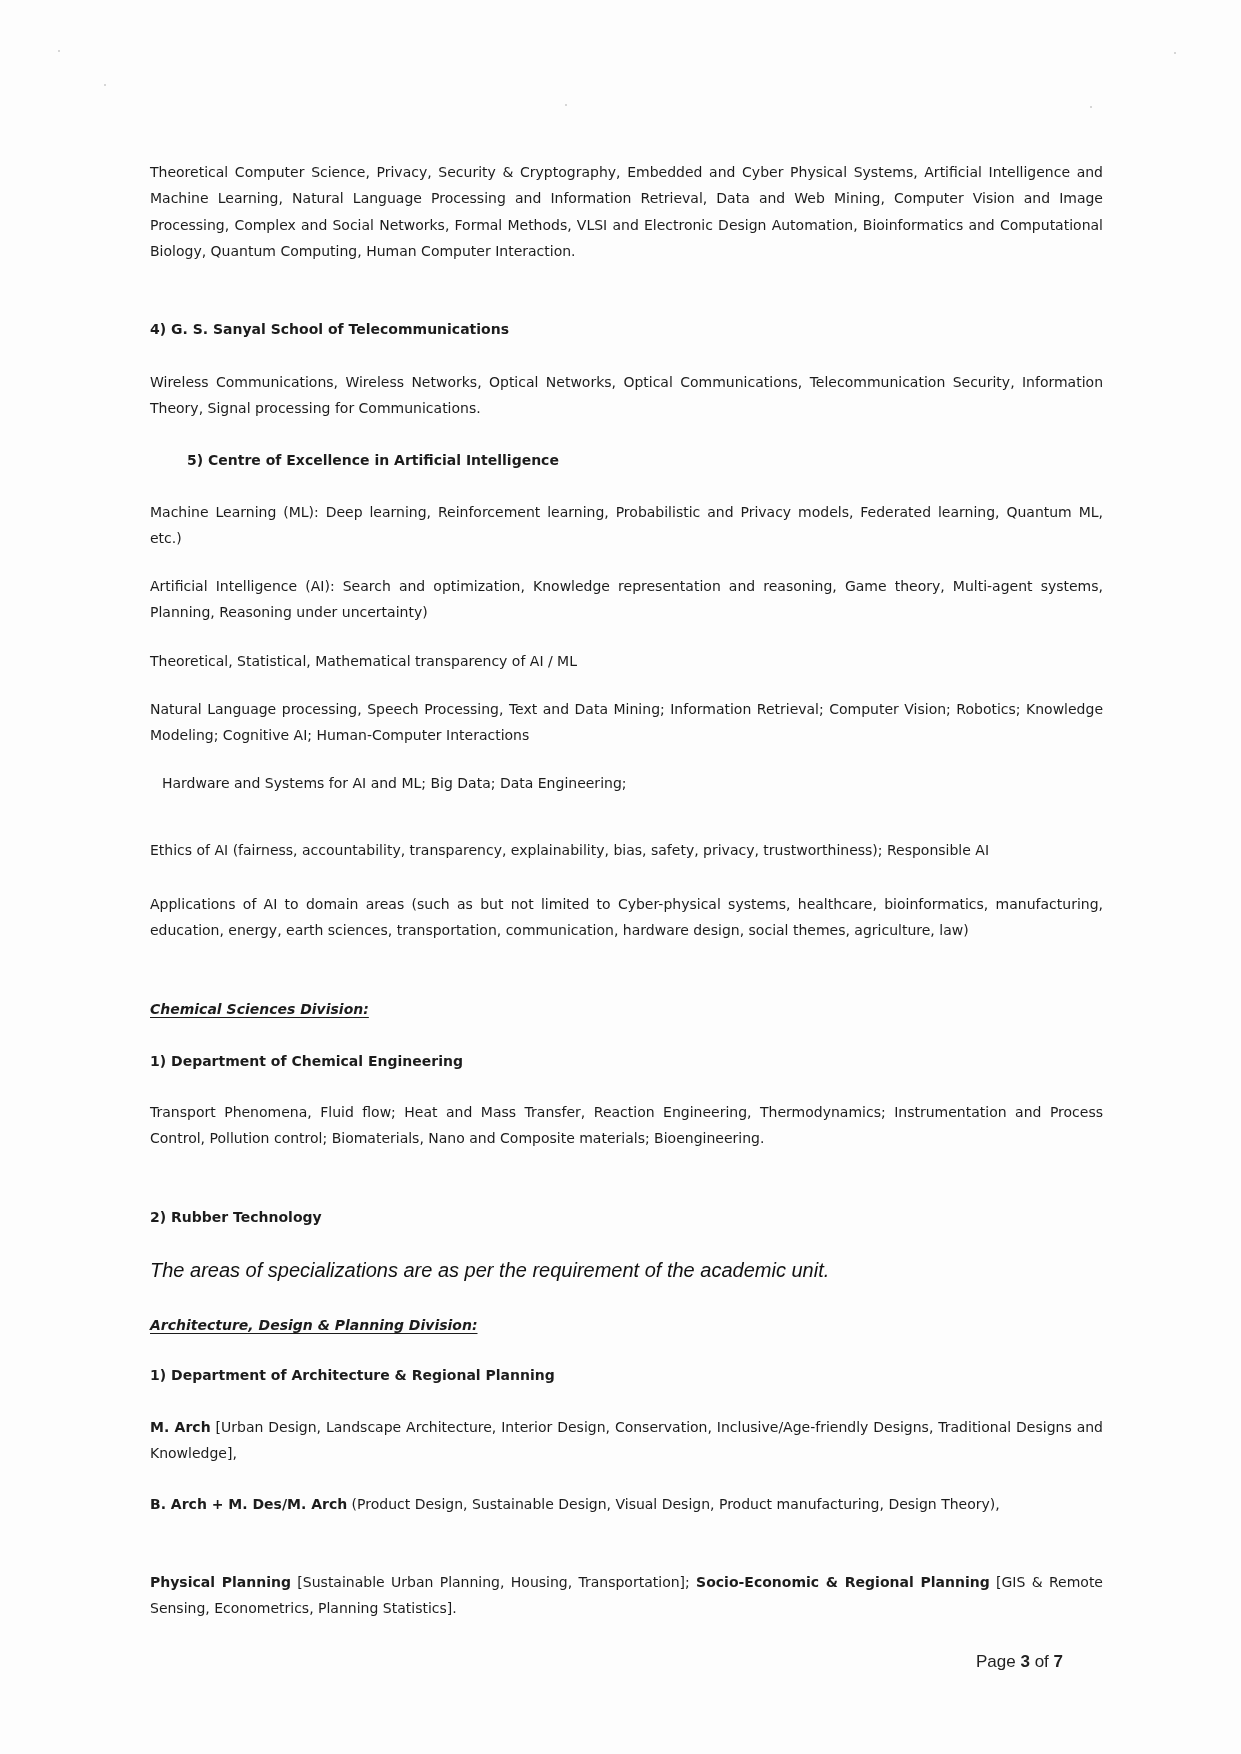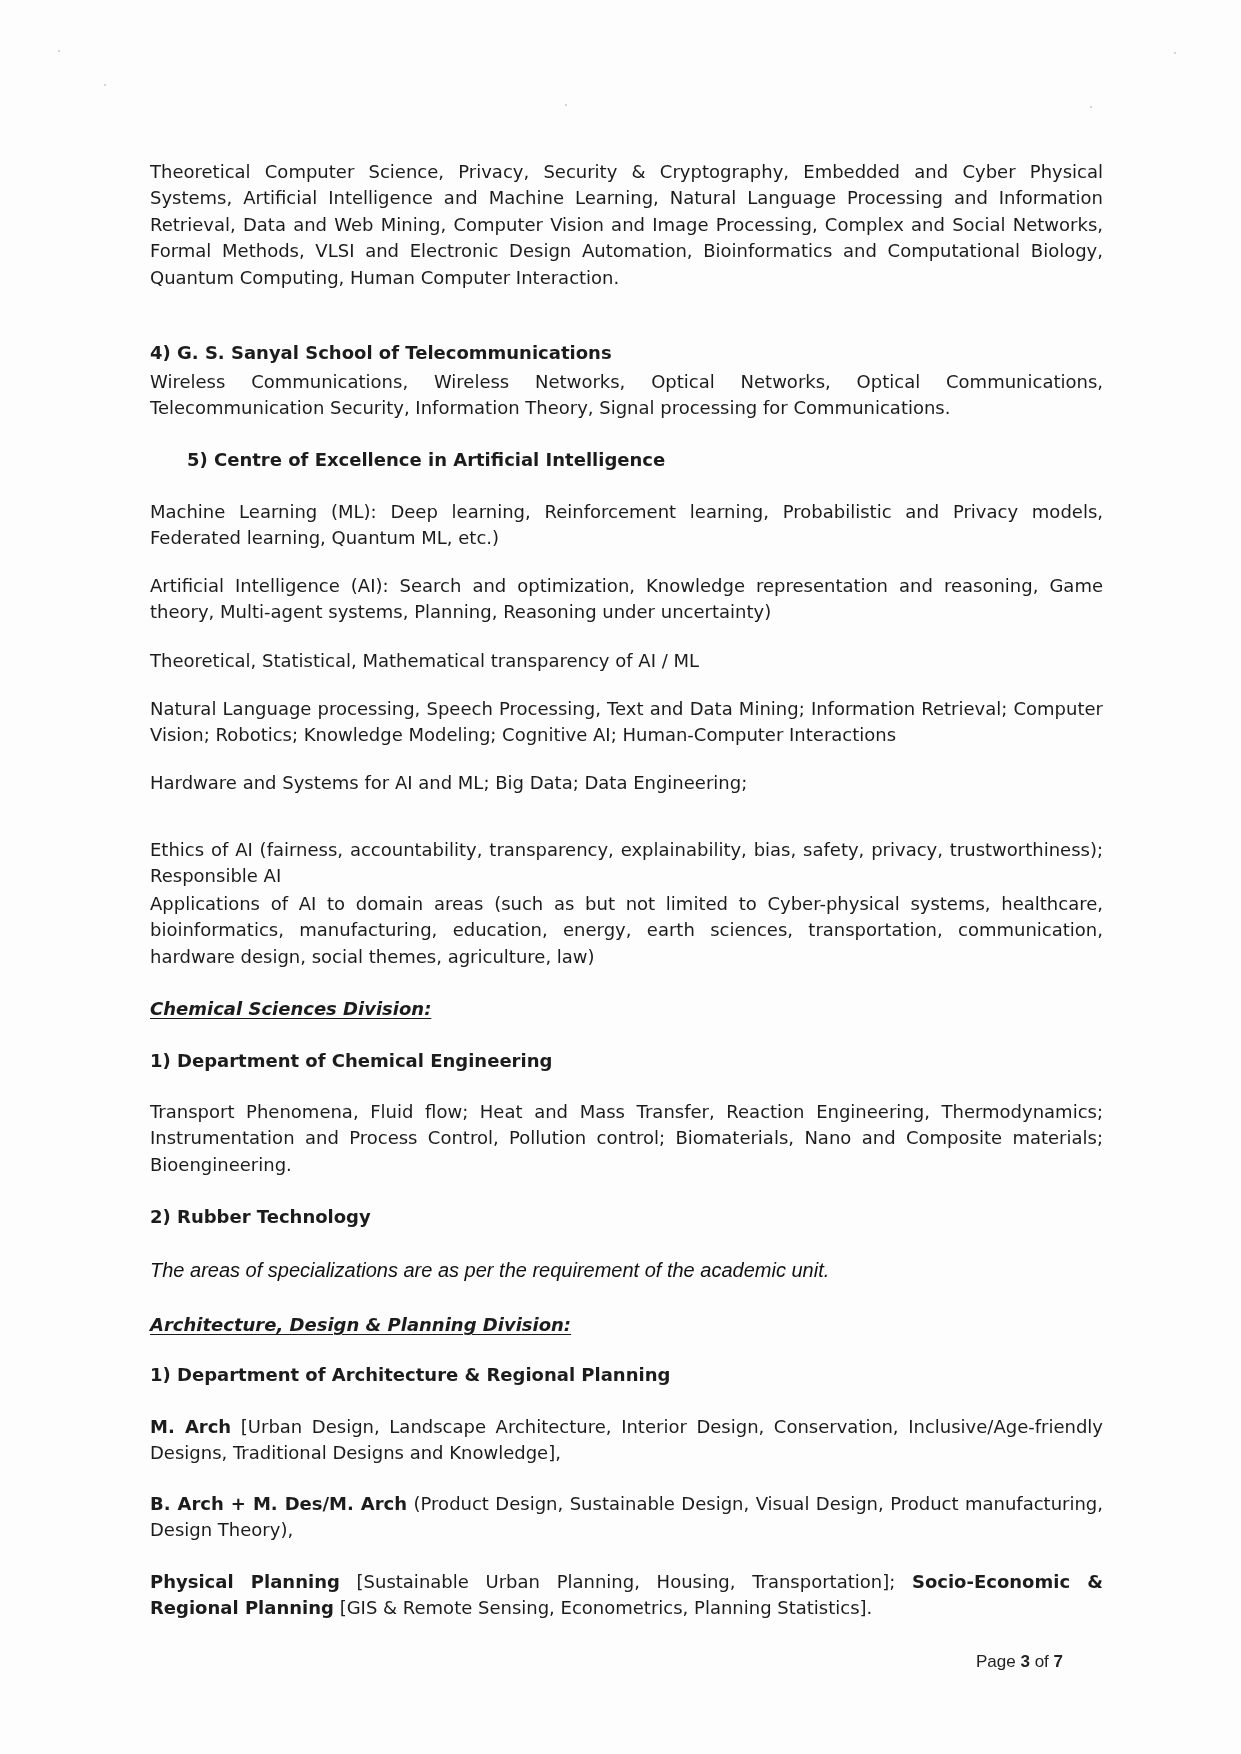--- a/index.html
+++ b/index.html
@@ -1,20 +1,20 @@
 <!DOCTYPE html>
 <html><head>
 <meta charset="utf-8">
 <style>
   html, body { margin: 0; padding: 0; background: #ffffff; }
   body { width: 1241px; height: 1754px; position: relative; overflow: hidden; }
   .page { position: absolute; left: 0; top: 0; width: 1241px; height: 1754px; background: #fdfdfd; }
   .blk {
     position: absolute; left: 150px; width: 953px;
-    font-family: "DejaVu Sans", sans-serif; font-size: 18px; line-height: 26.4px;
+    font-family: "DejaVu Sans", sans-serif; font-size: 14px; line-height: 26.4px;
     color: #1c1c1c; text-align: justify; margin: 0;
   }
   .blk.last-left { text-align: justify; text-align-last: left; }
   .hd { font-weight: bold; text-align: left; }
   .div-hd { font-weight: bold; font-style: italic; text-decoration: underline; text-align: left; text-underline-offset: 3px; }
   .calibri { font-family: "Liberation Sans", sans-serif; font-size: 20px; line-height: 28px; text-align: left; color: #111; font-style: italic; }
   b.lead { font-weight: bold; }
   .pageno {
     position: absolute; left: 976px; top: 1652px;
     font-family: "Liberation Sans", sans-serif; font-size: 17px; color: #222;
@@ -28,35 +28,35 @@
 <div class="page">
 
   <span class="speck" style="left:58px;top:50px;"></span>
   <span class="speck" style="left:104px;top:84px;"></span>
   <span class="speck" style="left:565px;top:104px;"></span>
   <span class="speck" style="left:1174px;top:52px;"></span>
   <span class="speck" style="left:1090px;top:106px;"></span>
 
   <p class="blk last-left" style="top:159px;">Theoretical Computer Science, Privacy, Security &amp; Cryptography, Embedded and Cyber Physical Systems, Artificial Intelligence and Machine Learning, Natural Language Processing and Information Retrieval, Data and Web Mining, Computer Vision and Image Processing, Complex and Social Networks, Formal Methods, VLSI and Electronic Design Automation, Bioinformatics and Computational Biology, Quantum Computing, Human Computer Interaction.</p>
 
-  <p class="blk hd" style="top:316px;margin-top:24px;">4) G. S. Sanyal School of Telecommunications</p>
+  <p class="blk hd" style="top:316px;">4) G. S. Sanyal School of Telecommunications</p>
 
   <p class="blk last-left" style="top:369px;">Wireless Communications, Wireless Networks, Optical Networks, Optical Communications, Telecommunication Security, Information Theory, Signal processing for Communications.</p>
 
   <p class="blk hd" style="top:447px;margin-left:37px;">5) Centre of Excellence in Artificial Intelligence</p>
 
   <p class="blk last-left" style="top:499px;">Machine Learning (ML): Deep learning, Reinforcement learning, Probabilistic and Privacy models, Federated learning, Quantum ML, etc.)</p>
 
   <p class="blk last-left" style="top:573px;">Artificial Intelligence (AI): Search and optimization, Knowledge representation and reasoning, Game theory, Multi-agent systems, Planning, Reasoning under uncertainty)</p>
 
   <p class="blk last-left" style="top:648px;">Theoretical, Statistical, Mathematical transparency of AI / ML</p>
 
   <p class="blk last-left" style="top:696px;">Natural Language processing, Speech Processing, Text and Data Mining; Information Retrieval; Computer Vision; Robotics; Knowledge Modeling; Cognitive AI;  Human-Computer Interactions</p>
 
-  <p class="blk last-left" style="top:770px;">Hardware and Systems for AI and ML; Big Data; Data Engineering;</p>
+  <p class="blk last-left" style="top:770px;margin-left:12px;">Hardware and Systems for AI and ML; Big Data; Data Engineering;</p>
 
   <p class="blk last-left" style="top:817px;margin-top:20px;">Ethics of AI (fairness, accountability, transparency, explainability, bias, safety, privacy, trustworthiness); Responsible AI</p>
 
   <p class="blk last-left" style="top:891px;">Applications of AI to domain areas (such as but not limited to Cyber-physical systems, healthcare, bioinformatics, manufacturing, education, energy, earth sciences, transportation, communication, hardware design, social themes, agriculture, law)</p>
 
   <p class="blk div-hd" style="top:996px;">Chemical Sciences Division:</p>
 
   <p class="blk hd" style="top:1048px;">1) Department of Chemical Engineering</p>
 
   <p class="blk last-left" style="top:1099px;">Transport Phenomena, Fluid flow; Heat and Mass Transfer, Reaction Engineering, Thermodynamics; Instrumentation and Process Control, Pollution control; Biomaterials, Nano and Composite materials; Bioengineering.</p>

